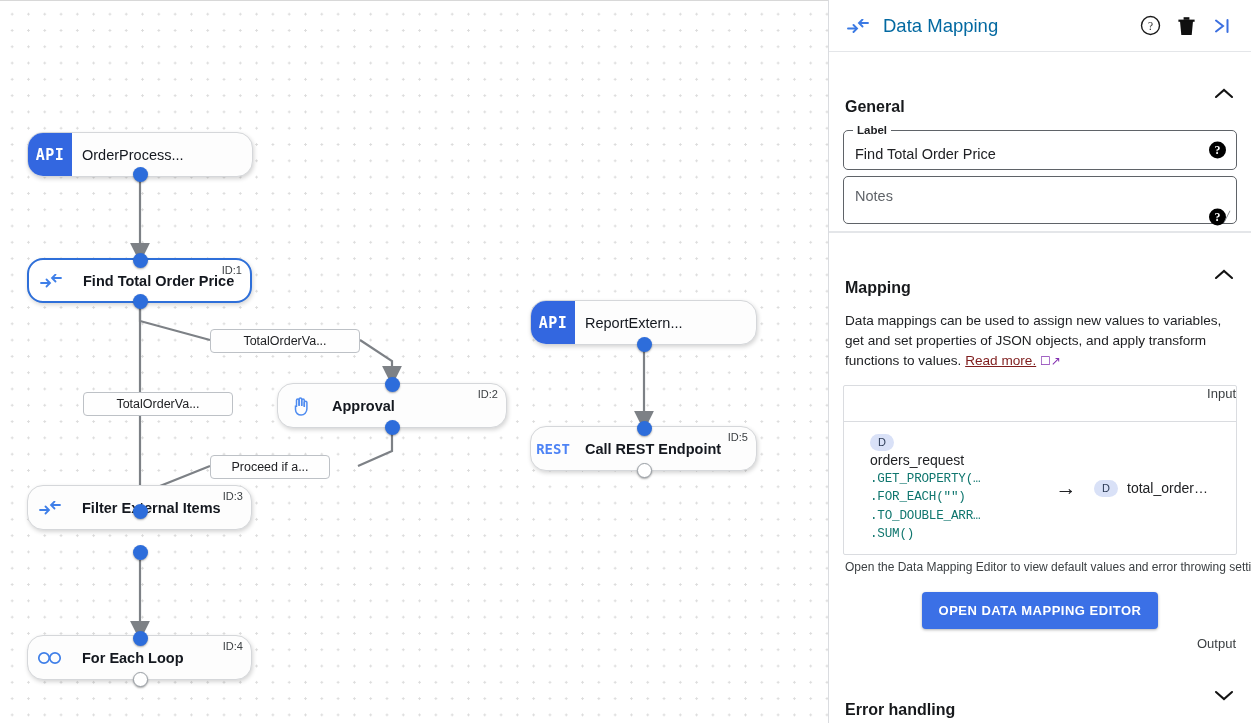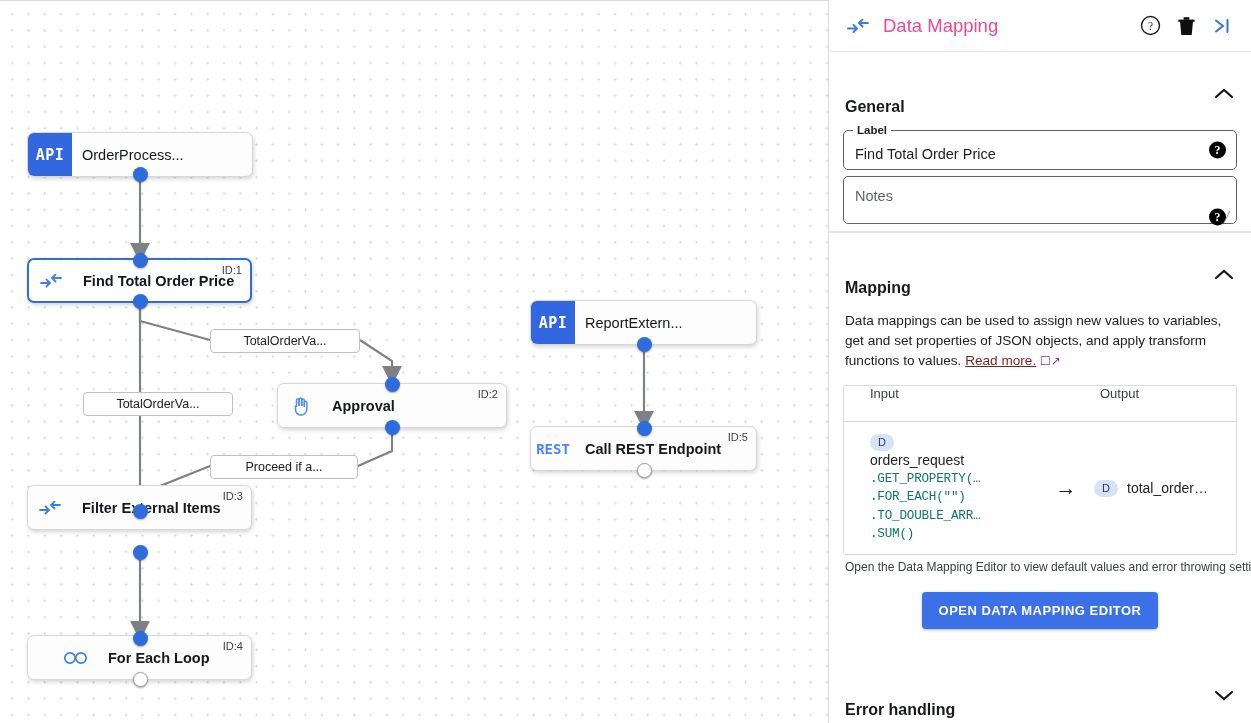--- a/index.html
+++ b/index.html
@@ -22,21 +22,21 @@
     background-position: 4px 5px;
     border-top: 1px solid #d8d8d8;
     overflow: hidden;
   }
   #edges { position: absolute; left: 0; top: 0; width: 828px; height: 723px; pointer-events: none; }
 
   .node {
     position: absolute;
     background: #fdfdfd;
     border: 1px solid #d5d7da;
-    border-radius: 7px;
+    border-radius: 16px;
     box-shadow: 1px 2px 4px rgba(0,0,0,0.17);
     display: flex;
     align-items: center;
     overflow: hidden;
   }
   .node.selected {
     border: 2px solid #2e6fd9;
     background: #ffffff;
   }
   .node-icon {
@@ -107,21 +107,21 @@
     display: flex; align-items: center;
     padding: 0 14px 0 16px;
     border-bottom: 1px solid #e4e6e9;
     background: #fff;
   }
   #panel-header .hdr-icon {
     width: 26px; display:flex; align-items:center; justify-content:center;
     color:#3b7ae4; font-size: 17px;
   }
   #panel-title {
-    font-size: 18.5px; color: #ec4899; margin-left: 12px; flex: 1;
+    font-size: 18.5px; color: #0369a1; margin-left: 12px; flex: 1;
   }
   .hdr-btn {
     width: 30px; height: 30px;
     display: flex; align-items: center; justify-content: center;
     margin-left: 6px;
   }
 
   .section { padding: 0 14px; }
   .section-head {
     display: flex; align-items: center; justify-content: space-between;
@@ -173,21 +173,21 @@
   .ext-icon { color: #8431b0; font-size: 12px; }
 
   
   .map-table {
     border: 1px solid #dadce0;
     border-radius: 2px;
     margin-top: 6px;
   }
   .map-head {
     display: flex; border-bottom: 1px solid #dadce0;
-    height: 36px; align-items: flex-start;
+    height: 36px; align-items: flex-end; flex-direction: column;
   }
   .map-head .c1 { flex: 0 0 250px; padding-left: 26px; font-size: 13px; color: #3c4043; }
   .map-head .c2 { flex: 1; padding-left: 6px; font-size: 13px; color: #3c4043; }
   .map-body { display: flex; align-items: center; min-height: 116px; padding: 10px 0; }
   .map-in { flex: 0 0 194px; padding-left: 26px; }
   .map-arrow { flex: 0 0 56px; text-align: center; font-size: 21px; color: #202124; }
   .map-out { flex: 1; display: flex; align-items: center; gap: 9px; }
   .badge {
     display: inline-flex; align-items: center; justify-content: center;
     background: #d9e1f7; color: #2b3a55;
@@ -293,21 +293,21 @@
               <path d="M15.5 0.5 L12 4 L15.5 7.5"></path>
             </g>
           </svg>
       </div>
       <div class="node-title bold">Filter External Items</div>
       <div class="node-id">ID:3</div>
     </div>
     <div class="port" style="left:133px; top:503px;"></div>
     <div class="port" style="left:133px; top:544px;"></div>
 
-    <div class="node" style="left:27px; top:634px; width:225px; height:45px;padding-left:26px;">
+    <div class="node" style="left:27px; top:634px; width:225px; height:45px;">
       <div class="node-icon glyph">
         <svg width="26" height="14" viewBox="0 0 26 14">
             <g fill="none" stroke="#3f7fe8" stroke-width="1.7">
               <circle cx="7" cy="7" r="5.2"></circle>
               <circle cx="18" cy="7" r="5.2"></circle>
             </g>
           </svg>
       </div>
       <div class="node-title bold">For Each Loop</div>
       <div class="node-id">ID:4</div>
@@ -324,21 +324,21 @@
     <div class="node" style="left:530px; top:425px; width:227px; height:45px;">
       <div class="node-icon rest">REST</div>
       <div class="node-title bold">Call REST Endpoint</div>
       <div class="node-id">ID:5</div>
     </div>
     <div class="port" style="left:637px; top:420px;"></div>
     <div class="port hollow" style="left:637px; top:462px;"></div>
 
     <div class="edge-label" style="left:210px; top:328px; width:150px;">TotalOrderVa...</div>
     <div class="edge-label" style="left:83px; top:391px; width:150px;">TotalOrderVa...</div>
-    <div class="edge-label" style="left:210px; top:454px; width:148px;">Proceed if a...</div>
+    <div class="edge-label" style="left:210px; top:454px; width:120px;">Proceed if a...</div>
   </div>
 
   <div id="panel">
 
     <div id="panel-header">
       <div class="hdr-icon">
         <svg width="22" height="14" viewBox="0 0 22 14">
             <g fill="none" stroke="#3b7ae4" stroke-width="1.9" stroke-linecap="round">
               <path d="M1 9.5 H9"></path>
               <path d="M6.5 6 L10 9.5 L6.5 13"></path>

